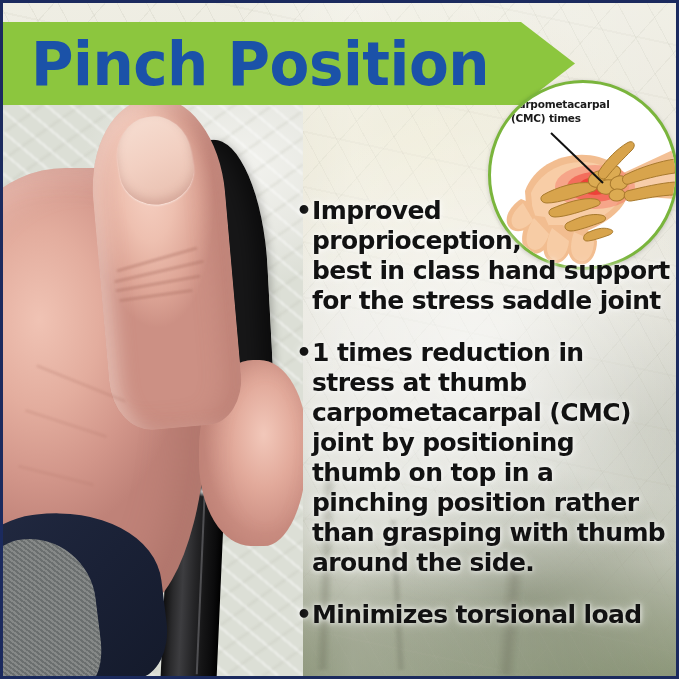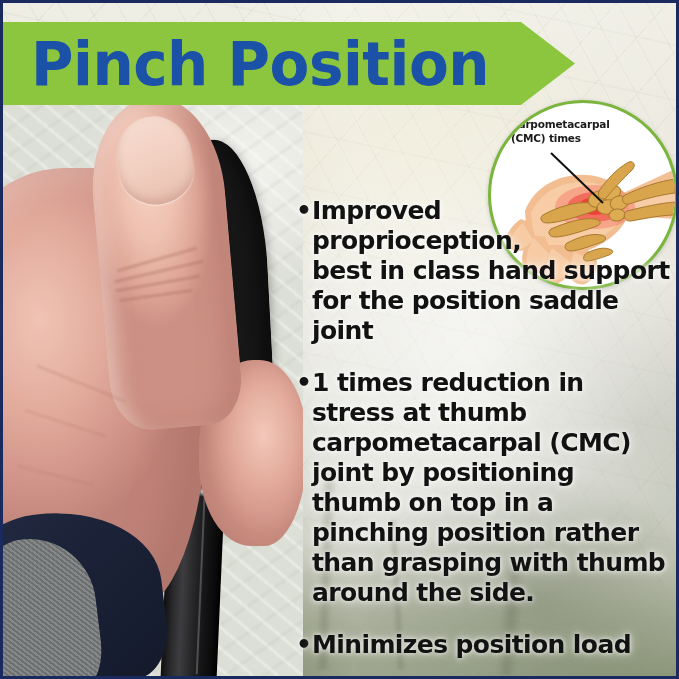--- a/index.html
+++ b/index.html
@@ -282,21 +282,21 @@
     color: #1b52a8;
     padding-left: 28px;
     white-space: nowrap;
     transform: scaleY(1.04);
   }
 
   
   .cmc-circle {
     position: absolute;
     left: 488px;
-    top: 100px;
+    top: 80px;
     width: 184px;
     height: 184px;
     border-radius: 50%;
     background: #ffffff;
     border: 3px solid #7ab53c;
     overflow: hidden;
     z-index: 50;
     box-shadow: 0 1px 4px rgba(0,0,0,0.18);
   }
   .cmc-label {
@@ -440,33 +440,33 @@
       <div>(CMC) times</div>
     </div>
   </div>
 
   <div class="bullets">
     <div class="bullet b1">
       <span class="bullet-dot">•</span>
       <span class="bullet-text">Improved
 proprioception,
 best in class hand support
-for the position saddle joint</span>
+for the stress saddle joint</span>
     </div>
     <div class="bullet b2">
       <span class="bullet-dot">•</span>
       <span class="bullet-text">1 times reduction in
 stress at thumb
 carpometacarpal (CMC)
 joint by positioning
 thumb on top in a
 pinching position rather
 than grasping with thumb
 around the side.</span>
     </div>
     <div class="bullet b3">
       <span class="bullet-dot">•</span>
-      <span class="bullet-text">Minimizes position load</span>
+      <span class="bullet-text">Minimizes torsional load</span>
     </div>
   </div>
 
   <div class="frame"></div>
 </div>
 
 </body></html>

